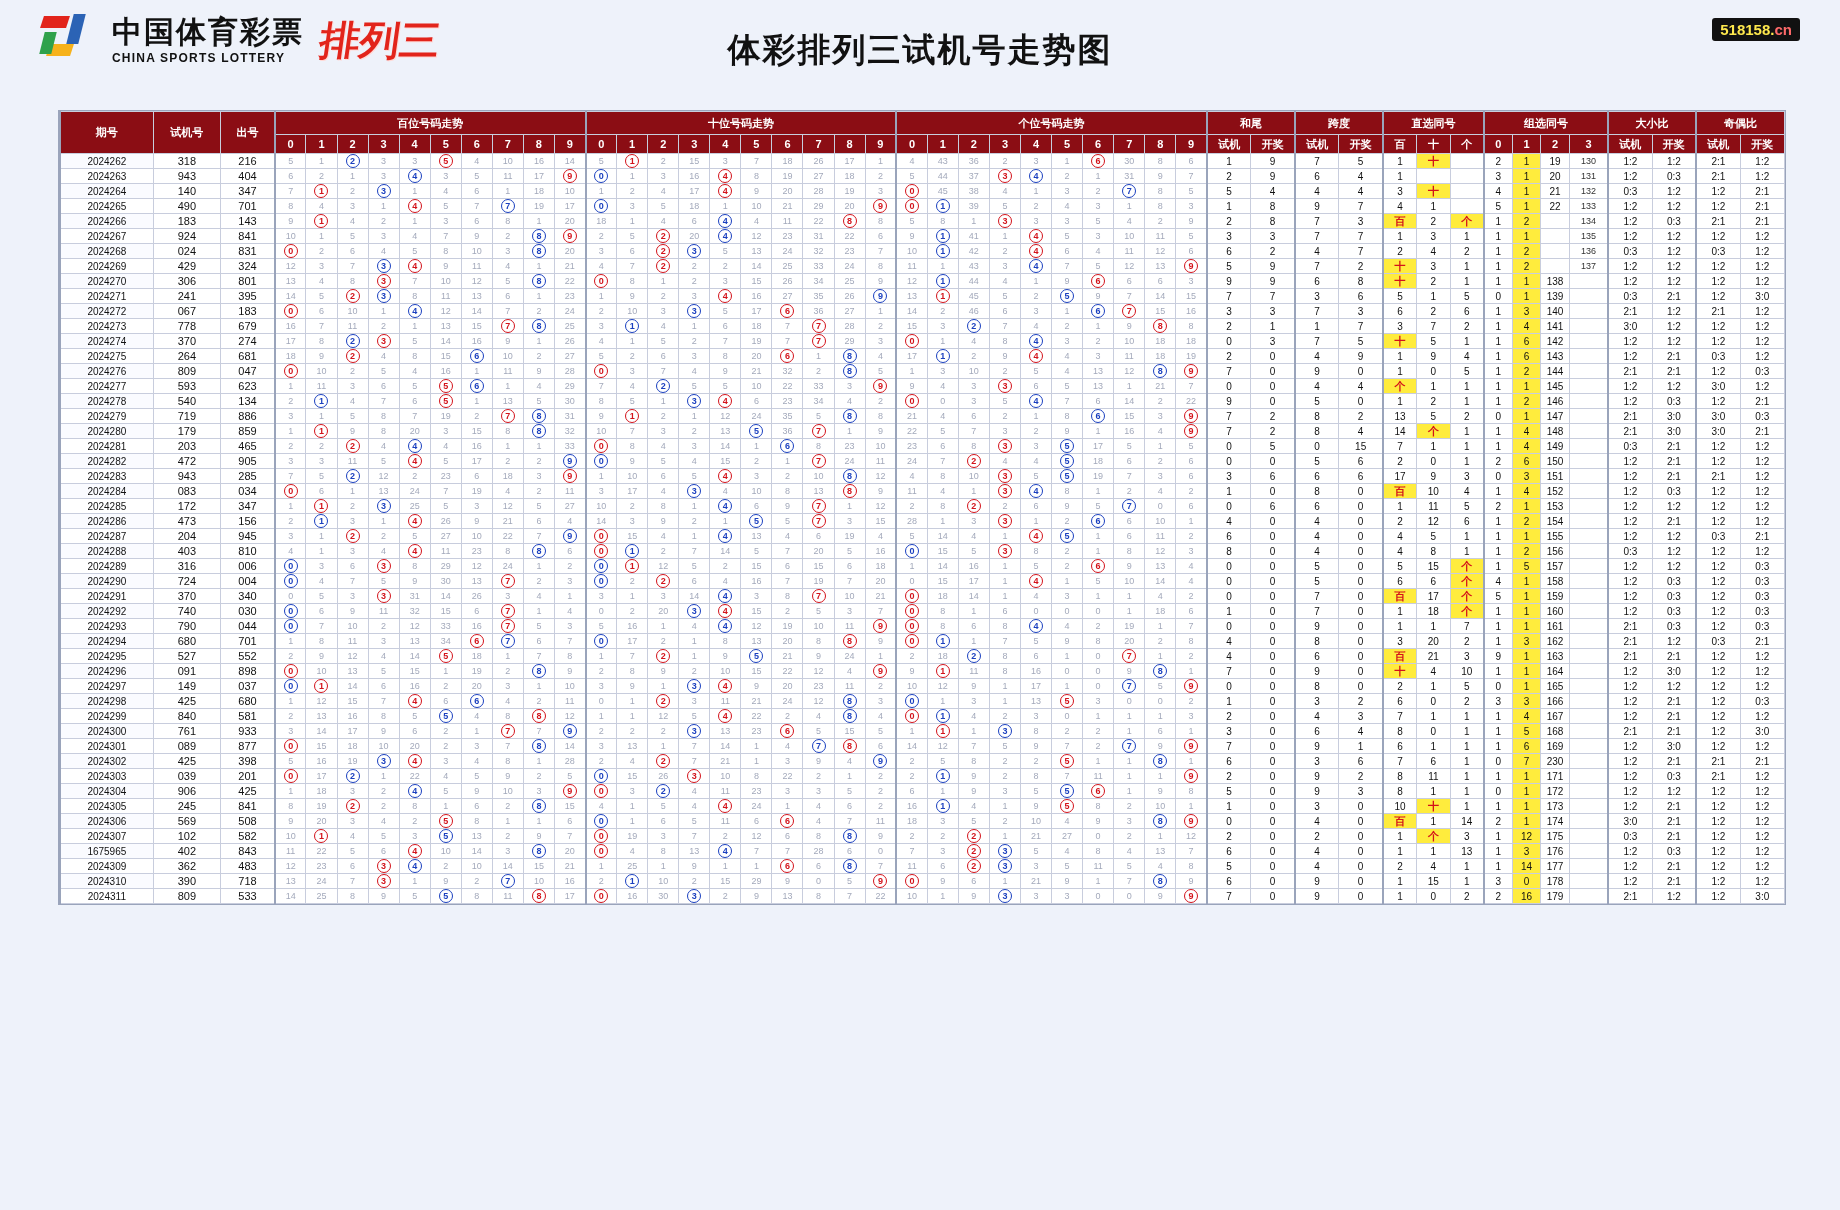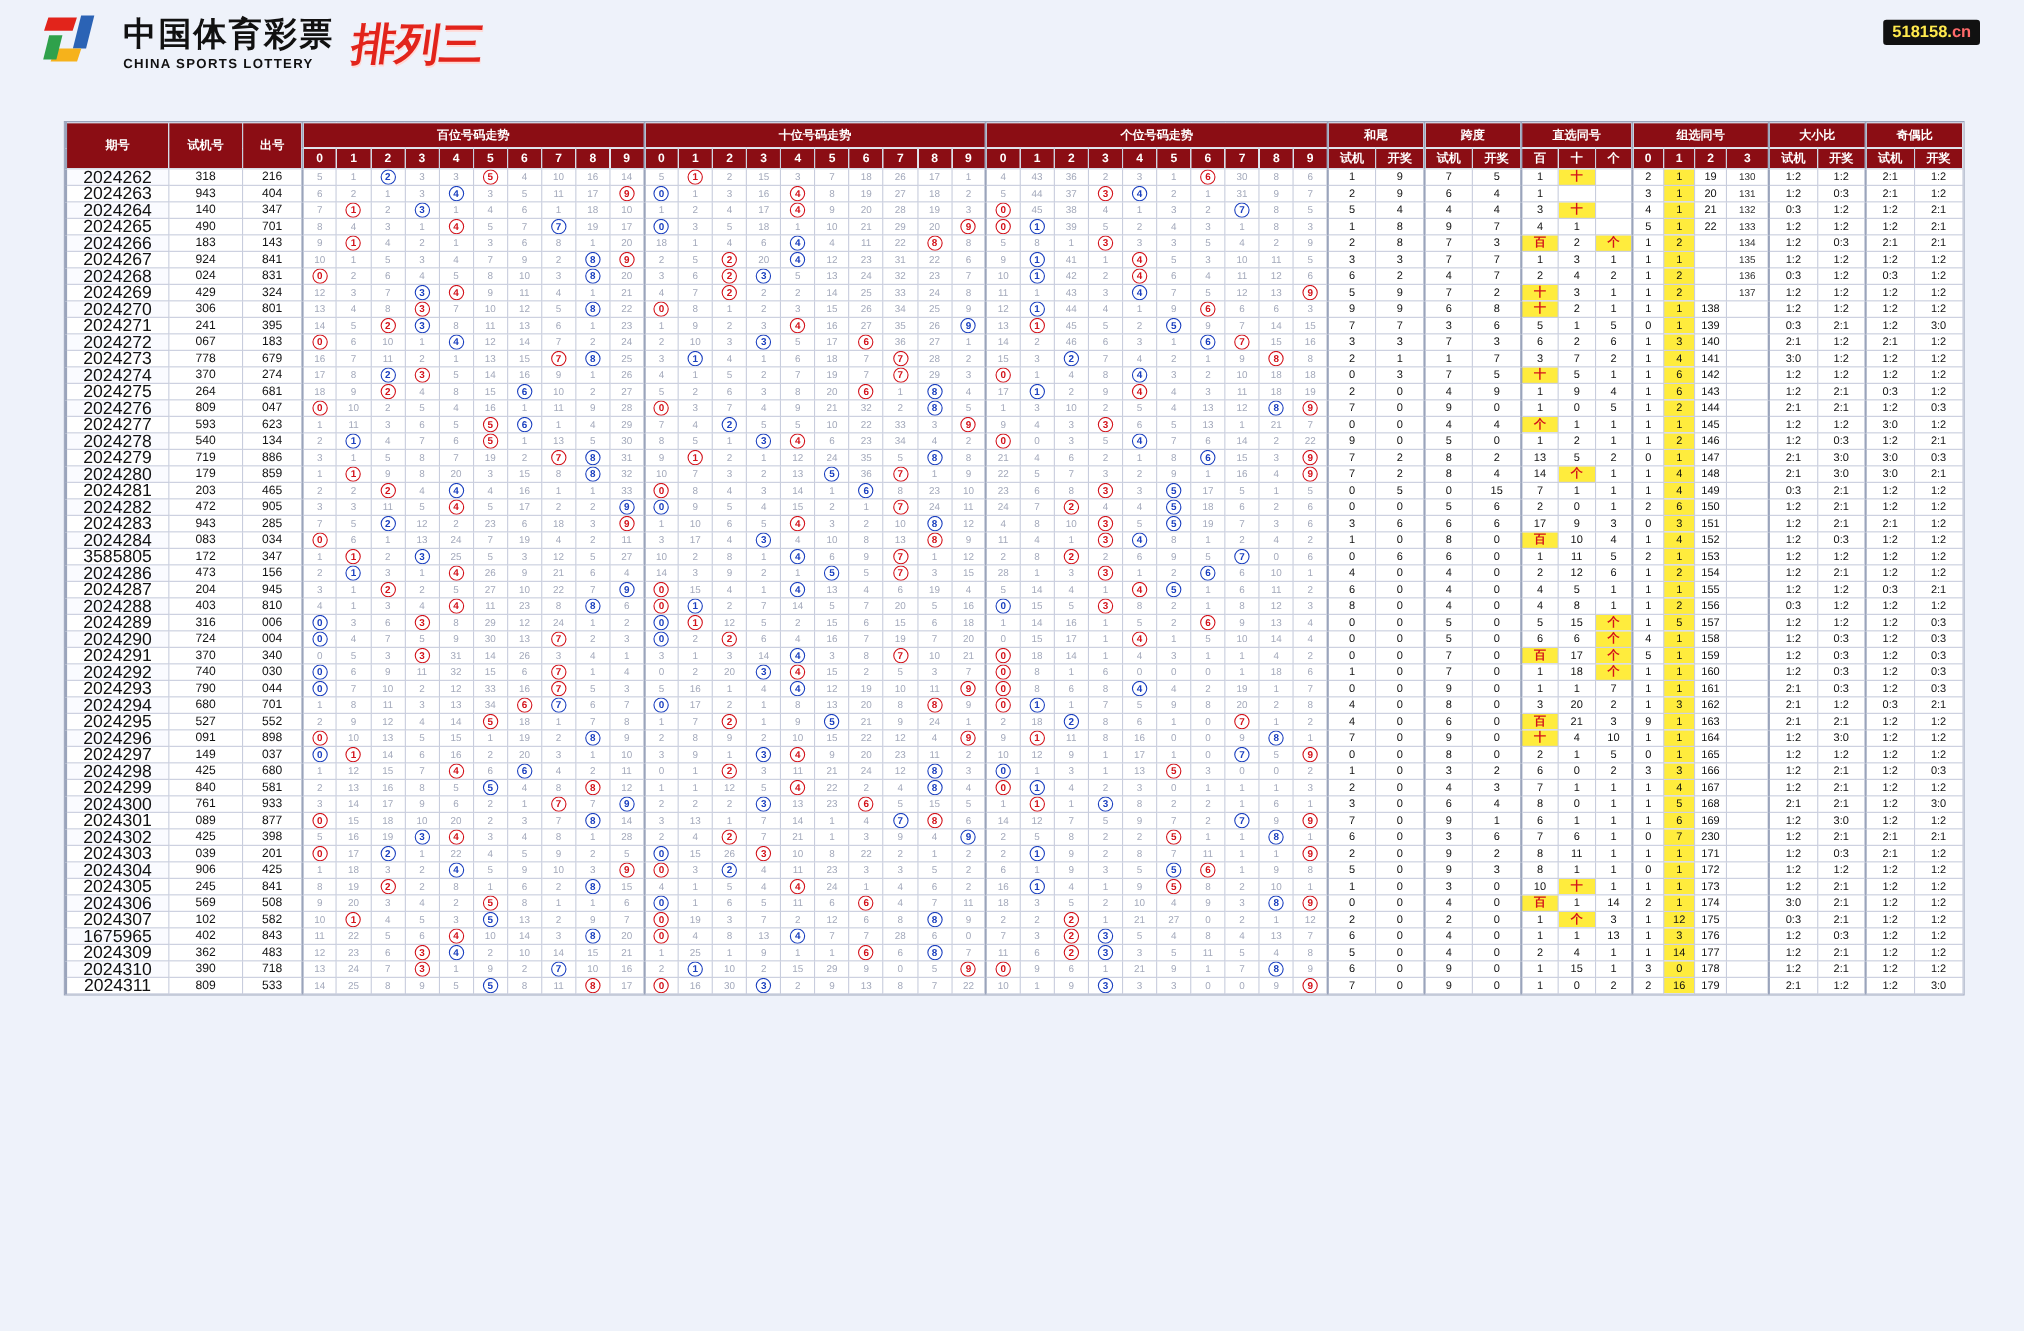--- a/index.html
+++ b/index.html
@@ -50,21 +50,21 @@
   table.grid th, table.grid td{
     border:1px solid #c8cddd;text-align:center;padding:0;
     font-family:"Liberation Sans",sans-serif;line-height:13px;height:14px;
     white-space:nowrap;overflow:hidden;
   }
   thead th{background:#8b0d14;color:#fff;font-weight:bold;font-size:11px;}
   thead th.num{font-size:11px;}
   thead tr.r1 th{height:22px;}
   thead tr.r2 th{height:18px;}
 
-  td.issue{font-size:16px;color:#111;}
+  td.issue{font-size:10px;color:#111;}
   td.test, td.open{font-size:11px;color:#111;}
   td.cell{color:#a3a9bb;font-size:9px;}
   .ball{
     display:inline-block;width:12px;height:12px;line-height:12px;border-radius:50%;
     border:1px solid currentColor;font-size:9px;font-weight:bold;
   }
   .ball.red{color:#d3121a;}
   .ball.blue{color:#1a3fbf;}
   td.small{font-size:9px;color:#333;}
   td.stat{font-size:10px;color:#111;}
@@ -87,20 +87,21 @@
           <span class="lm3"></span>
           <span class="lm4"></span>
       </div>
       <div class="logo-text">
         <div class="logo-cn">中国体育彩票</div>
         <div class="logo-en">CHINA SPORTS LOTTERY</div>
       </div>
       <div class="logo-pailie">排列三</div>
     </div>
 
+    <div class="main-title">体彩排列三试机号走势图</div>
 
     <div class="site-badge">
       <span>518158.</span><span class="cn">cn</span>
     </div>
   </div>
 
   <div class="table-wrap">
     <table class="grid">
       <colgroup id="cols">
           <col style="width: 72px;">
@@ -1360,21 +1361,21 @@
             <td class="stat vsep">1</td>
             <td class="stat yellow">4</td>
             <td class="stat">152</td>
             <td class="small"></td>
             <td class="ratio vsep">1:2</td>
             <td class="ratio">0:3</td>
             <td class="ratio vsep">1:2</td>
             <td class="ratio">1:2</td>
           </tr>
           <tr>
-            <td class="issue vsep">3585805</td>
+            <td class="issue vsep">2024285</td>
             <td class="test">172</td>
             <td class="open">347</td>
             <td class="cell vsep">1</td>
             <td class="cell"><span class="ball red">1</span></td>
             <td class="cell">2</td>
             <td class="cell"><span class="ball blue">3</span></td>
             <td class="cell">25</td>
             <td class="cell">5</td>
             <td class="cell">3</td>
             <td class="cell">12</td>

